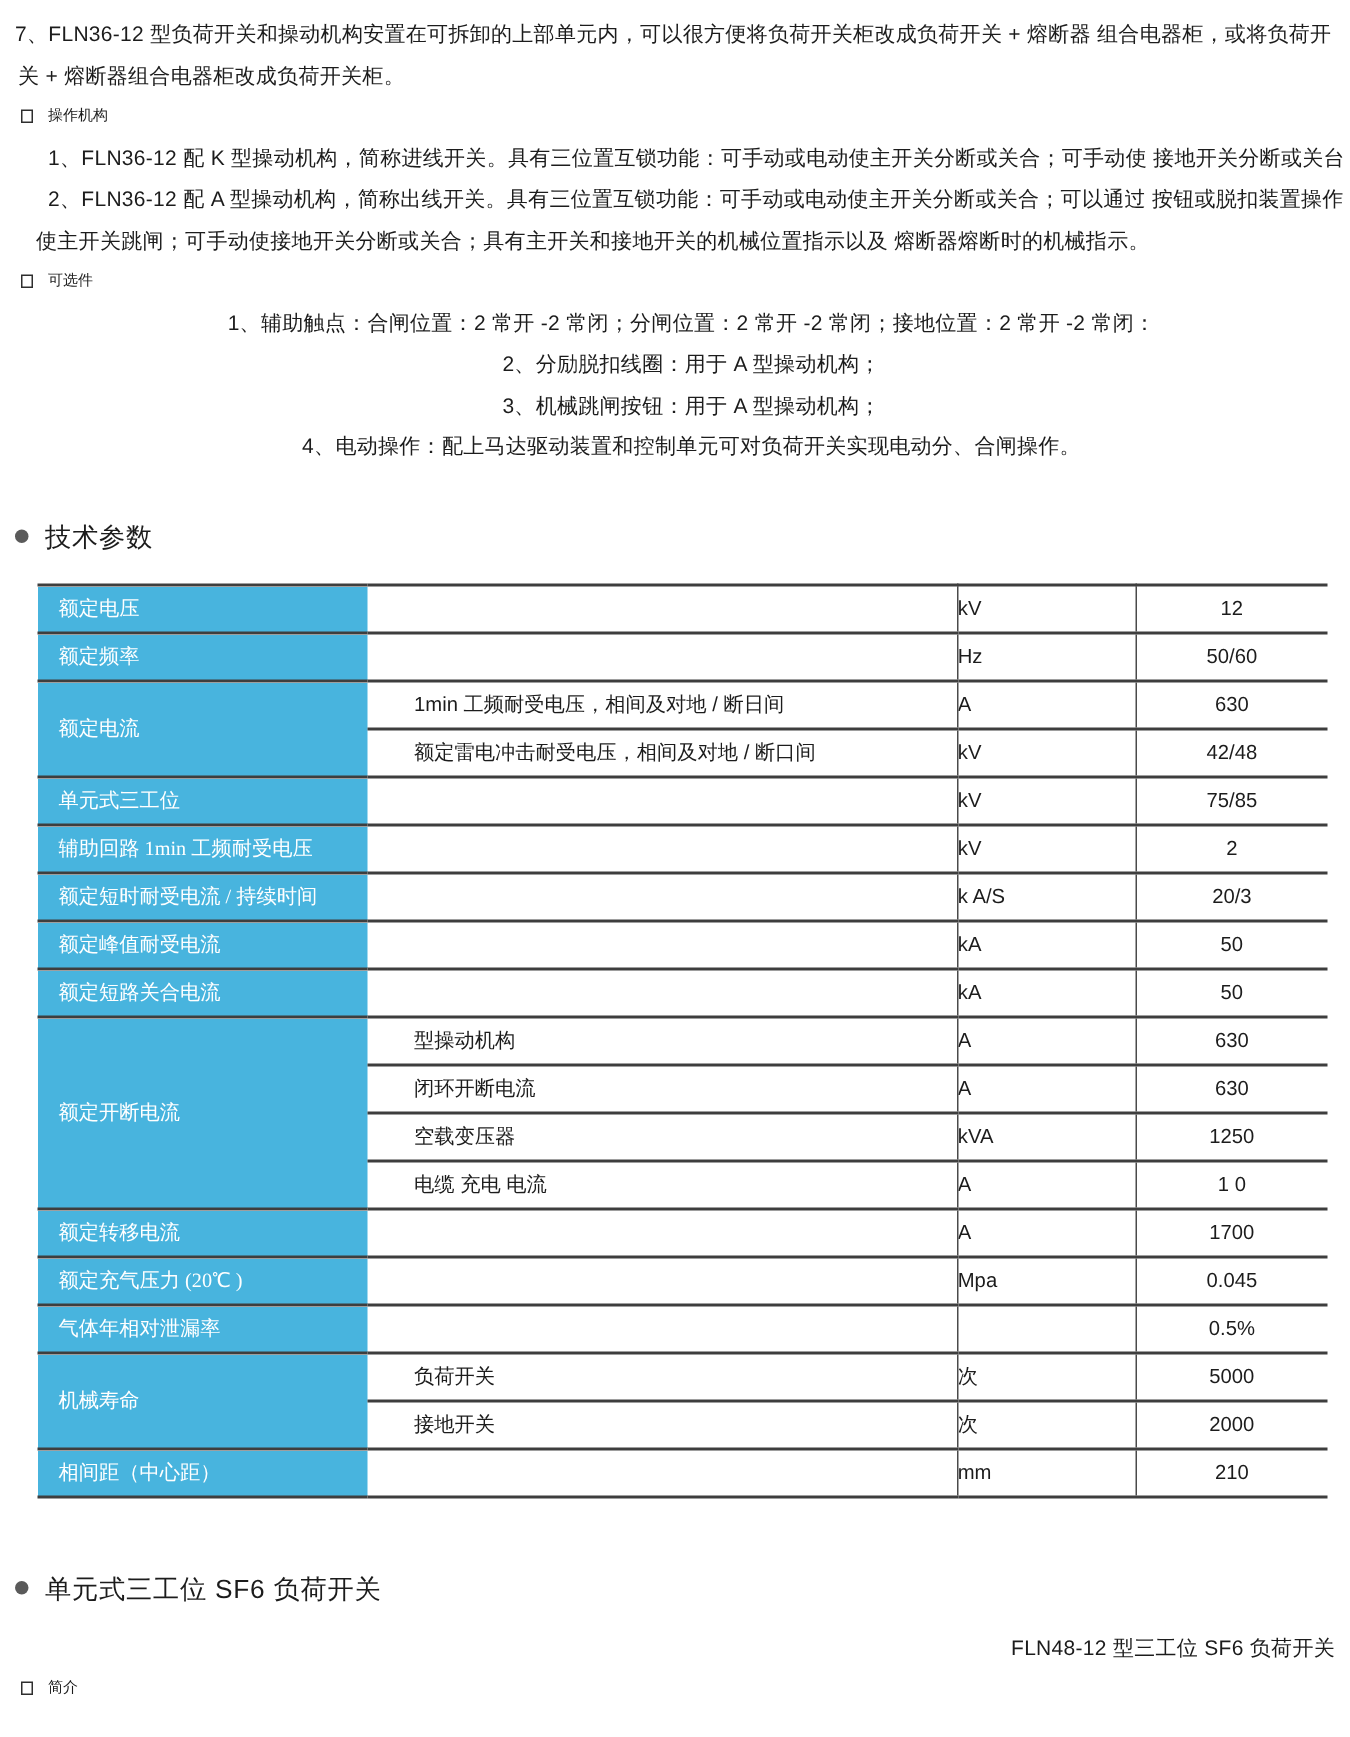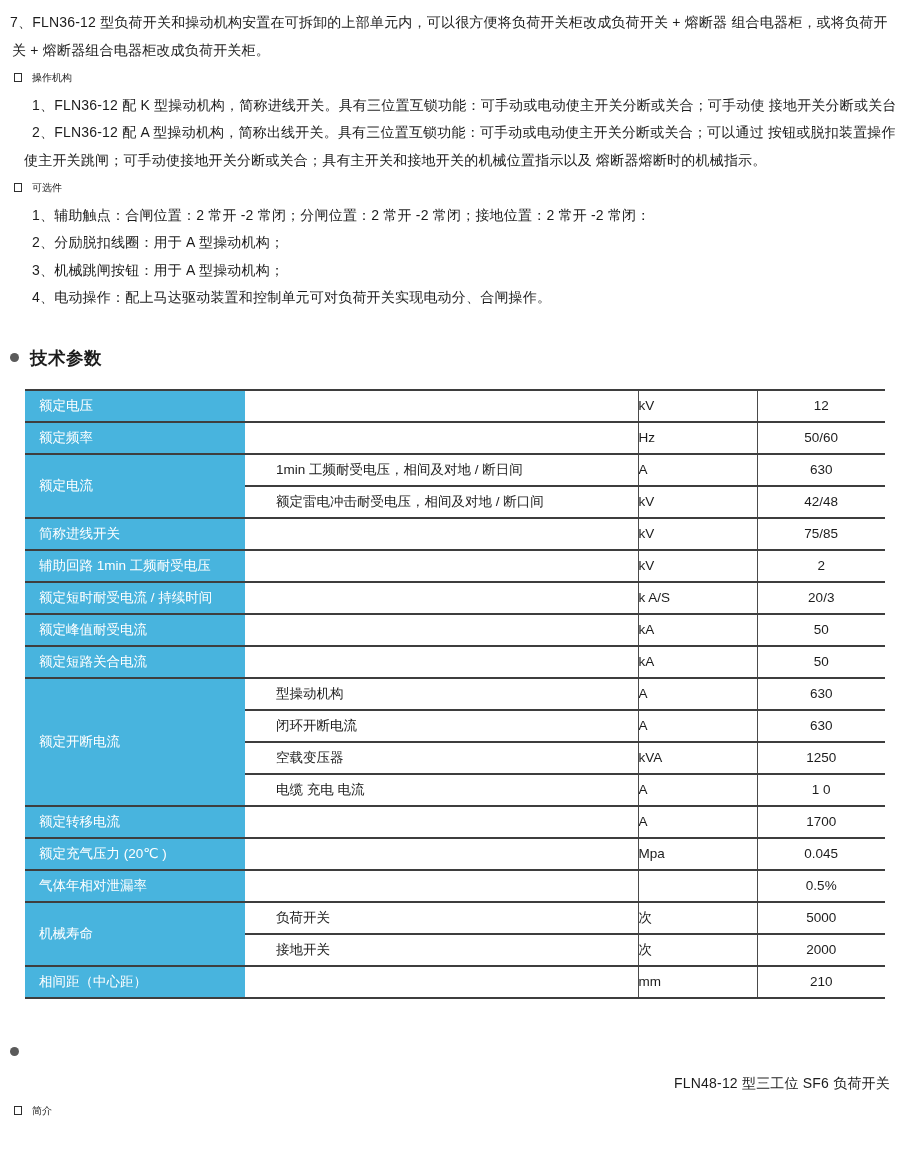--- a/index.html
+++ b/index.html
@@ -7,40 +7,40 @@
     width:900px; height:1158px; overflow:hidden;
     font-family:"Liberation Sans","DejaVu Sans",sans-serif;
     color:#1c1c1c;
     --blue:#48b4de; --border:#3e3e3e; --vline:#4a4a4a; --bullet:#5a5a5a;
   }
   .page { padding:9px 10px 0 10px; }
 
   .line { font-size:14px; line-height:27.5px; white-space:nowrap; letter-spacing:0.2px; }
   .l-num   { margin-left:0; }
   .l-cont  { margin-left:2px; }
-  .l-item  { margin-left:22px; }
+  .l-item  { margin-left:22px;text-align:center; }
   .l-cont2 { margin-left:14px; }
   .l-sub   { margin-left:4px; margin-top:14px;text-align:right; }
 
   .subsec-title { display:flex; align-items:center; margin-left:4px; font-size:10px; line-height:27.5px; }
   .sq { display:inline-block; width:6px; height:7px; border:1.5px solid #2e2e2e; margin-right:10px; flex:0 0 auto; }
 
   .sec-head { display:flex; align-items:center; margin:34px 0 0 0; }
   .sec-head .dot { width:9px; height:9px; border-radius:50%; background:var(--bullet); margin-right:11px; flex:0 0 auto; }
-  .sec-head .sec-title { font-size:17.5px; font-weight:bold; letter-spacing:0.5px; }
+  .sec-head .sec-title { font-size:17.5px; font-weight:normal; letter-spacing:0.5px; }
   .sec-head.second { margin-top:48px; }
 
   table.spec {
     border-collapse:collapse; table-layout:fixed;
     width:860px; margin:19px 0 0 15px;
     border-top:2px solid var(--border);
     font-size:13.5px;
   }
   .spec td { height:30px; padding:0; border-bottom:2px solid var(--border); overflow:hidden; white-space:nowrap; }
-  .spec td.p { background:var(--blue); color:#ffffff; padding-left:14px; }
+  .spec td.p { background:var(--blue); color:#ffffff; padding-left:14px;font-family:Liberation Serif, serif; }
   .spec td.d { padding-left:31px; }
   .spec td.u { border-left:1.5px solid var(--vline); border-right:1.5px solid var(--vline); }
   .spec td.v { text-align:center; }
 </style>
 </head>
 <body style="--blue: #48b4de; --border: #3e3e3e; --bullet: #5a5a5a;">
 
 <div class="page">
 
   <div>
@@ -99,21 +99,21 @@
         <td class="d">1min 工频耐受电压，相间及对地 / 断日间</td>
         <td class="u">A</td>
         <td class="v">630</td>
       </tr>
       <tr>
         <td class="d">额定雷电冲击耐受电压，相间及对地 / 断口间</td>
         <td class="u">kV</td>
         <td class="v">42/48</td>
       </tr>
       <tr>
-        <td class="p">简称进线开关</td>
+        <td class="p">单元式三工位</td>
         <td class="d"></td>
         <td class="u">kV</td>
         <td class="v">75/85</td>
       </tr>
       <tr>
         <td class="p">辅助回路 1min 工频耐受电压</td>
         <td class="d"></td>
         <td class="u">kV</td>
         <td class="v">2</td>
       </tr>
@@ -189,20 +189,21 @@
         <td class="p">相间距（中心距）</td>
         <td class="d"></td>
         <td class="u">mm</td>
         <td class="v">210</td>
       </tr>
     </tbody>
   </table>
 
   <div class="sec-head second">
     <span class="dot"></span>
+    <span class="sec-title">单元式三工位 SF6 负荷开关</span>
   </div>
 
   <div class="line l-sub">FLN48-12 型三工位 SF6 负荷开关</div>
 
   <div class="subsec-title">
     <span class="sq"></span>
     <span>简介</span>
   </div>
 
 </div>

